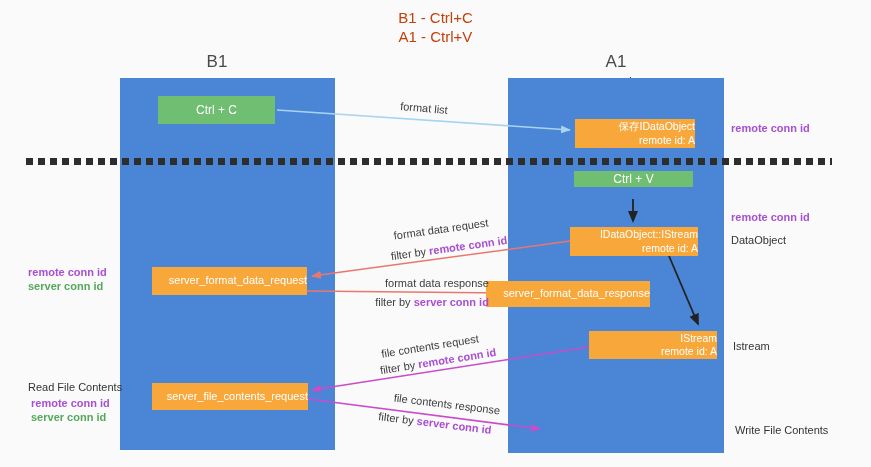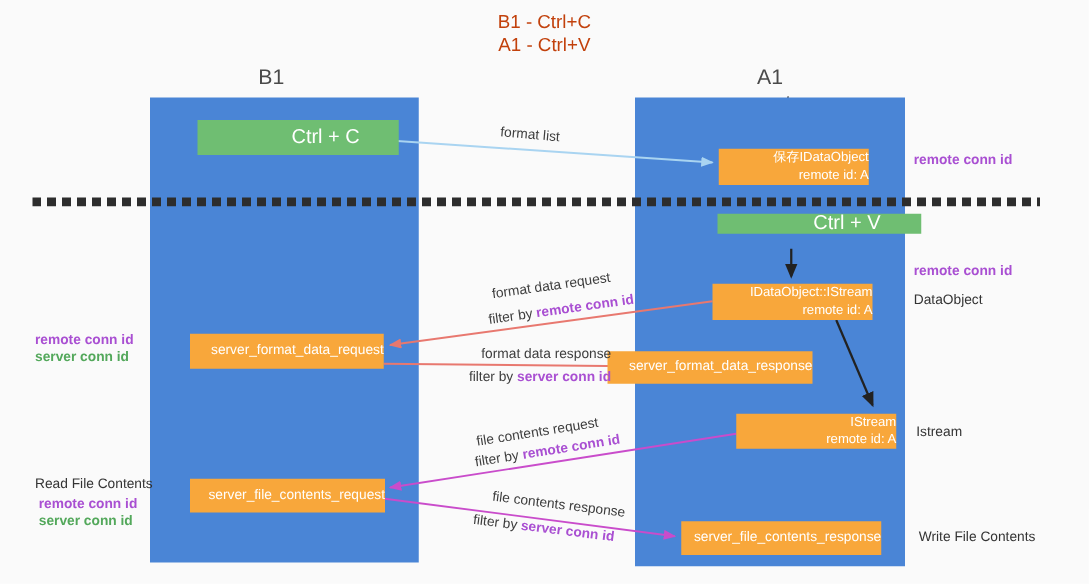--- a/index.html
+++ b/index.html
@@ -6,21 +6,21 @@
   body{font-family:"Liberation Sans", sans-serif;}
   #canvas{position:relative;width:871px;height:467px;background:#fafafa;overflow:hidden;}
   .title{position:absolute;left:0;width:100%;text-align:center;font-size:15px;color:#c2410c;}
   .lifeline-header{position:absolute;width:140px;text-align:center;font-size:17px;color:#4a4a4a;line-height:1.25;}
   .column{position:absolute;background:#4a85d6;}
   .dashline{position:absolute;left:26px;top:158px;width:806px;height:7px;
     background:repeating-linear-gradient(90deg,#2d2d2d 0 7px,transparent 7px 12px);}
   svg.wires{position:absolute;left:0;top:0;z-index:2;}
   .node{position:absolute;z-index:3;display:flex;flex-direction:column;align-items:center;justify-content:center;
     color:#fff;text-align:center;line-height:1.25;}
-  .node.green{background:#6fbe72;font-size:16px;padding-left:44px;}
+  .node.green{background:#6fbe72;font-size:12px;}
   .node.orange{background:#f8a73b;font-size:11px;align-items:flex-end;}
   .node .l2{font-size:10.5px;}
   .side-label{position:absolute;font-size:11px;color:#333;white-space:nowrap;z-index:4;}
   .side-label.purple{color:#a94fd2;font-weight:bold;}
   .side-label.green{color:#53a85b;font-weight:bold;}
   .flow-label{position:absolute;font-size:11px;color:#3d3d3d;white-space:nowrap;z-index:4;
     transform:translate(-50%,-50%);}
   .flow-label .key{color:#a94fd2;font-weight:bold;}
 </style>
 </head>
@@ -96,23 +96,20 @@
 
   <div class="node orange" style="left:589px;top:331px;width:128px;height:28px">
     <div class="l2">IStream</div>
     <div class="l2">remote id: A</div>
   </div>
 
   <div class="node orange" style="left:152px;top:383px;width:156px;height:27px">
     <div>server_file_contents_request</div>
   </div>
 
-  <div class="node orange" style="left:545px;top:417px;width:160px;height:27px">
-    <div>server_file_contents_response</div>
-  </div>
 
   <div class="side-label purple" style="left:731px;top:122px">remote conn id</div>
   <div class="side-label purple" style="left:731px;top:211px">remote conn id</div>
   <div class="side-label" style="left:731px;top:234px">DataObject</div>
   <div class="side-label" style="left:733px;top:340px">Istream</div>
   <div class="side-label" style="left:735px;top:424px">Write File Contents</div>
 
   <div class="side-label purple" style="left:28px;top:266px">remote conn id</div>
   <div class="side-label green" style="left:28px;top:280px">server conn id</div>
   <div class="side-label" style="left:28px;top:381px">Read File Contents</div>

